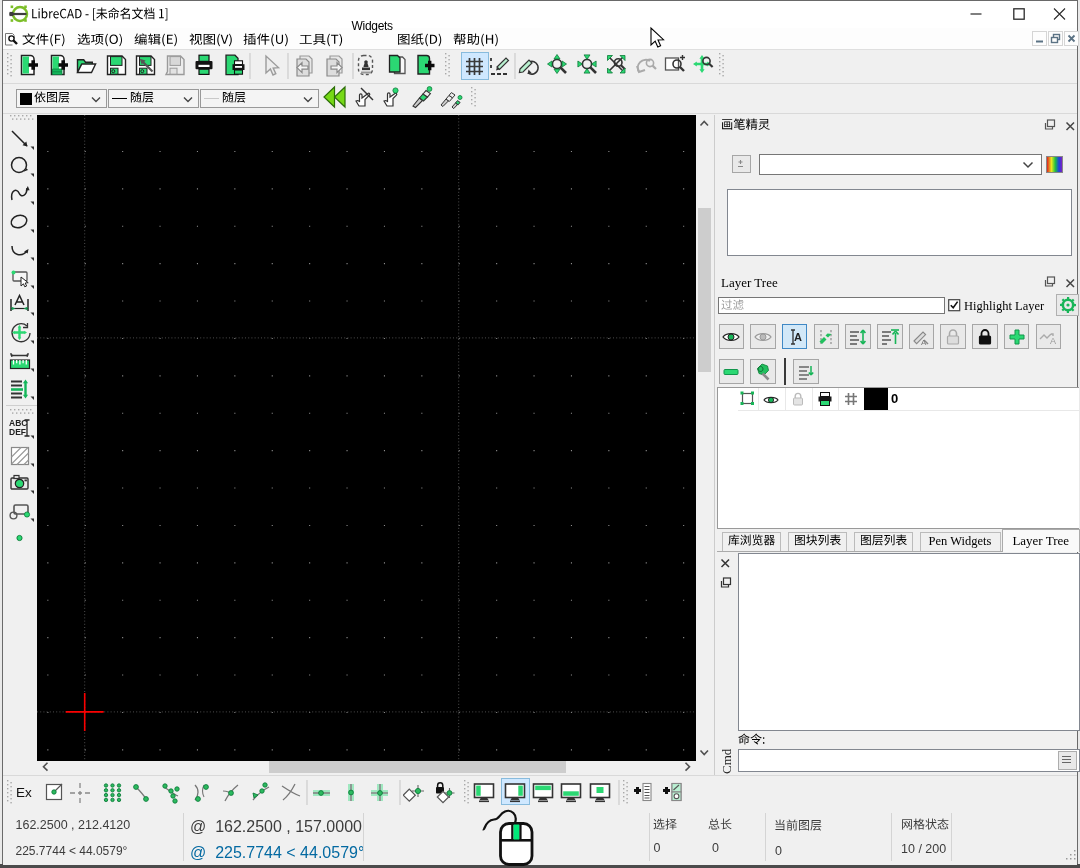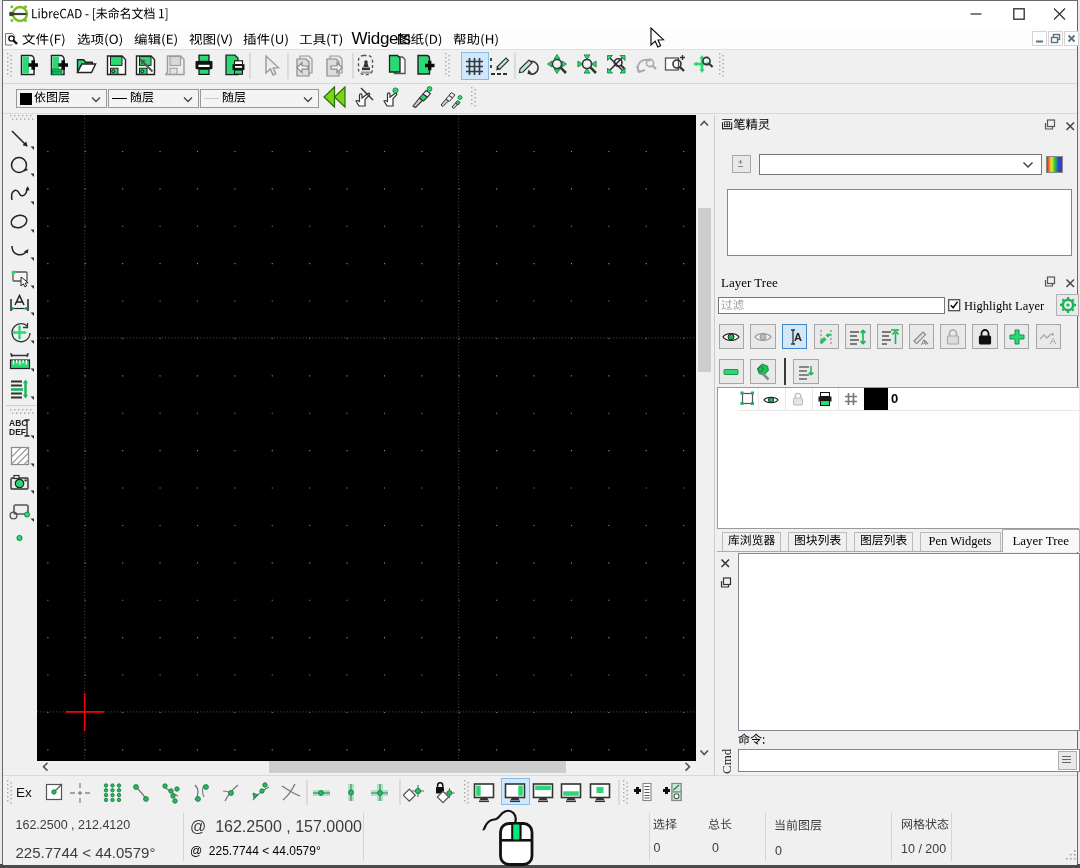--- a/index.html
+++ b/index.html
@@ -61,21 +61,21 @@
 <svg style="position:absolute;left:243px;top:33.2px;" width="47" height="16" viewBox="0 -10.8 47 16">
     <g transform="scale(1.1 1)">
       <path d="M9.0 -3.0V-2.2H10.4V-0.5H8.5V-6.6H11.7V-7.4H8.5V-9.0C9.5 -9.1 10.4 -9.3 11.1 -9.5L10.6 -10.2C9.3 -9.8 6.9 -9.6 4.9 -9.5C5.0 -9.3 5.1 -8.9 5.2 -8.7C6.0 -8.7 6.8 -8.8 7.7 -8.9V-7.4H4.5V-6.6H7.7V-0.5H5.7V-2.2H7.1V-3.0H5.7V-4.5C6.2 -4.6 6.7 -4.8 7.2 -5.0L6.7 -5.7C6.2 -5.5 5.5 -5.2 4.9 -5.0V1.0H5.7V0.4H10.4V1.0H11.3V-5.3H9.0V-4.5H10.4V-3.0ZM2.0 -10.3V-7.8H0.7V-7.0H2.0V-4.2L0.5 -3.8L0.7 -2.9L2.0 -3.3V-0.1C2.0 0.0 1.9 0.1 1.8 0.1C1.7 0.1 1.3 0.1 0.9 0.1C1.0 0.3 1.1 0.7 1.2 0.9C1.8 0.9 2.2 0.9 2.5 0.8C2.8 0.6 2.9 0.4 2.9 -0.1V-3.6L4.2 -4.0L4.1 -4.8L2.9 -4.5V-7.0H4.0V-7.8H2.9V-10.3Z M16.2 -4.2V-3.3H19.7V1.0H20.7V-3.3H24.0V-4.2H20.7V-6.9H23.5V-7.8H20.7V-10.2H19.7V-7.8H18.1C18.2 -8.4 18.4 -9.0 18.5 -9.5L17.6 -9.7C17.3 -8.1 16.8 -6.5 16.1 -5.5C16.3 -5.4 16.7 -5.2 16.9 -5.0C17.2 -5.5 17.5 -6.2 17.8 -6.9H19.7V-4.2ZM15.6 -10.3C14.9 -8.4 13.8 -6.6 12.7 -5.4C12.9 -5.2 13.1 -4.7 13.2 -4.5C13.6 -4.9 14.0 -5.4 14.4 -5.9V1.0H15.2V-7.3C15.7 -8.2 16.1 -9.1 16.5 -10.0Z M27.5 2.4 28.2 2.1C27.2 0.4 26.7 -1.7 26.7 -3.8C26.7 -5.9 27.2 -8.0 28.2 -9.7L27.5 -10.1C26.4 -8.2 25.7 -6.2 25.7 -3.8C25.7 -1.4 26.4 0.6 27.5 2.4Z M33.2 0.2C35.0 0.2 36.4 -0.8 36.4 -3.7V-9.0H35.3V-3.7C35.3 -1.5 34.4 -0.8 33.2 -0.8C32.0 -0.8 31.1 -1.5 31.1 -3.7V-9.0H30.0V-3.7C30.0 -0.8 31.4 0.2 33.2 0.2Z M38.8 2.4C40.0 0.6 40.7 -1.4 40.7 -3.8C40.7 -6.2 40.0 -8.2 38.8 -10.1L38.1 -9.7C39.2 -8.0 39.7 -5.9 39.7 -3.8C39.7 -1.7 39.2 0.4 38.1 2.1Z" fill="#000"></path>
     </g>
   </svg>
 <svg style="position:absolute;left:298.5px;top:33.2px;" width="46" height="16" viewBox="0 -10.8 46 16">
     <g transform="scale(1.1 1)">
       <path d="M0.6 -0.9V0.0H11.7V-0.9H6.6V-8.0H11.1V-8.9H1.3V-8.0H5.6V-0.9Z M19.7 -1.0C21.1 -0.4 22.5 0.4 23.4 1.0L24.1 0.3C23.2 -0.3 21.7 -1.1 20.3 -1.7ZM16.3 -1.6C15.6 -1.0 14.0 -0.1 12.8 0.3C13.0 0.5 13.3 0.8 13.5 1.0C14.7 0.5 16.2 -0.3 17.2 -1.1ZM14.9 -9.7V-2.6H12.9V-1.7H24.0V-2.6H22.2V-9.7ZM15.8 -2.6V-3.7H21.2V-2.6ZM15.8 -7.2H21.2V-6.2H15.8ZM15.8 -7.9V-9.0H21.2V-7.9ZM15.8 -5.5H21.2V-4.4H15.8Z M27.5 2.4 28.2 2.1C27.2 0.4 26.7 -1.7 26.7 -3.8C26.7 -5.9 27.2 -8.0 28.2 -9.7L27.5 -10.1C26.4 -8.2 25.7 -6.2 25.7 -3.8C25.7 -1.4 26.4 0.6 27.5 2.4Z M31.9 0.0H33.0V-8.1H35.7V-9.0H29.1V-8.1H31.9Z M37.3 2.4C38.5 0.6 39.2 -1.4 39.2 -3.8C39.2 -6.2 38.5 -8.2 37.3 -10.1L36.6 -9.7C37.7 -8.0 38.2 -5.9 38.2 -3.8C38.2 -1.7 37.7 0.4 36.6 2.1Z" fill="#000"></path>
     </g>
   </svg>
-<div class="abs" style="left:351.5px;top:29px;font-size:17px;letter-spacing:-0.3px;color:#000">Widgets</div>
+<div class="abs" style="left:351.5px;top:19px;font-size:12px;letter-spacing:-0.3px;color:#000">Widgets</div>
 <svg style="position:absolute;left:397px;top:33.2px;" width="47" height="16" viewBox="0 -10.8 47 16">
     <g transform="scale(1.1 1)">
       <path d="M4.6 -3.4C5.6 -3.2 6.9 -2.8 7.5 -2.4L7.9 -3.1C7.2 -3.4 6.0 -3.8 5.0 -4.0ZM3.4 -1.9C5.1 -1.7 7.2 -1.2 8.4 -0.8L8.8 -1.4C7.6 -1.8 5.5 -2.3 3.8 -2.5ZM1.0 -9.8V1.0H1.9V0.5H10.4V1.0H11.3V-9.8ZM1.9 -0.4V-9.0H10.4V-0.4ZM5.1 -8.7C4.5 -7.7 3.4 -6.7 2.4 -6.1C2.6 -6.0 2.9 -5.7 3.0 -5.6C3.4 -5.8 3.8 -6.1 4.1 -6.4C4.5 -6.0 5.0 -5.7 5.5 -5.3C4.4 -4.8 3.2 -4.5 2.1 -4.3C2.3 -4.1 2.5 -3.7 2.6 -3.5C3.8 -3.8 5.1 -4.2 6.2 -4.9C7.3 -4.3 8.4 -3.9 9.6 -3.6C9.7 -3.9 10.0 -4.2 10.1 -4.3C9.0 -4.5 8.0 -4.9 7.0 -5.3C7.9 -5.9 8.7 -6.6 9.2 -7.5L8.7 -7.8L8.5 -7.7H5.4C5.5 -8.0 5.7 -8.2 5.9 -8.4ZM4.6 -6.9 4.7 -7.0H7.9C7.5 -6.5 6.9 -6.1 6.2 -5.7C5.6 -6.1 5.1 -6.5 4.6 -6.9Z M12.9 -0.7 13.0 0.2C14.2 -0.0 15.7 -0.4 17.2 -0.8L17.1 -1.6C15.6 -1.2 13.9 -0.9 12.9 -0.7ZM13.1 -5.2C13.3 -5.3 13.6 -5.4 15.2 -5.6C14.6 -4.8 14.1 -4.1 13.8 -3.9C13.5 -3.4 13.2 -3.1 12.9 -3.1C13.0 -2.9 13.1 -2.5 13.2 -2.3V-2.2L13.2 -2.3C13.5 -2.4 13.9 -2.5 17.2 -3.2C17.2 -3.4 17.2 -3.7 17.2 -4.0L14.5 -3.5C15.5 -4.6 16.4 -5.9 17.2 -7.2L16.5 -7.7C16.3 -7.2 16.0 -6.8 15.7 -6.4L14.0 -6.2C14.8 -7.3 15.5 -8.6 16.1 -10.0L15.3 -10.3C14.7 -8.9 13.8 -7.2 13.5 -6.8C13.2 -6.4 13.0 -6.1 12.8 -6.1C12.9 -5.8 13.0 -5.4 13.1 -5.2ZM17.7 1.0C17.9 0.8 18.3 0.7 20.8 -0.2C20.8 -0.4 20.7 -0.8 20.7 -1.0L18.6 -0.3V-4.7H20.9C21.1 -1.4 21.7 0.9 23.0 0.9C23.8 0.9 24.0 0.3 24.2 -1.5C23.9 -1.6 23.6 -1.8 23.4 -2.0C23.4 -0.6 23.3 -0.0 23.1 -0.0C22.4 -0.0 22.0 -1.9 21.7 -4.7H23.8V-5.6H21.7C21.6 -6.6 21.6 -7.8 21.6 -9.0C22.3 -9.2 23.1 -9.3 23.7 -9.5L23.0 -10.2C21.7 -9.8 19.6 -9.5 17.7 -9.2V-0.6C17.7 -0.1 17.5 0.2 17.3 0.3C17.4 0.4 17.6 0.8 17.7 1.0ZM20.8 -5.6H18.6V-8.5C19.3 -8.6 20.0 -8.7 20.7 -8.8C20.7 -7.7 20.7 -6.6 20.8 -5.6Z M27.5 2.4 28.2 2.1C27.2 0.4 26.7 -1.7 26.7 -3.8C26.7 -5.9 27.2 -8.0 28.2 -9.7L27.5 -10.1C26.4 -8.2 25.7 -6.2 25.7 -3.8C25.7 -1.4 26.4 0.6 27.5 2.4Z M30.0 0.0H32.3C35.0 0.0 36.5 -1.7 36.5 -4.5C36.5 -7.4 35.0 -9.0 32.3 -9.0H30.0ZM31.1 -0.9V-8.1H32.2C34.3 -8.1 35.3 -6.8 35.3 -4.5C35.3 -2.3 34.3 -0.9 32.2 -0.9Z M38.4 2.4C39.6 0.6 40.2 -1.4 40.2 -3.8C40.2 -6.2 39.6 -8.2 38.4 -10.1L37.7 -9.7C38.8 -8.0 39.3 -5.9 39.3 -3.8C39.3 -1.7 38.8 0.4 37.7 2.1Z" fill="#000"></path>
     </g>
   </svg>
 <svg style="position:absolute;left:452.5px;top:33.2px;" width="48" height="16" viewBox="0 -10.8 48 16">
     <g transform="scale(1.1 1)">
       <path d="M3.4 -10.3V-9.4H0.8V-8.6H3.4V-7.7H1.1V-7.0H3.4V-6.7C3.4 -6.5 3.3 -6.3 3.3 -6.0H0.6V-5.3H2.9C2.5 -4.7 1.9 -4.2 0.8 -3.8C1.1 -3.7 1.4 -3.4 1.5 -3.2C2.8 -3.7 3.6 -4.5 4.0 -5.3H6.6V-6.0H4.2C4.3 -6.3 4.3 -6.5 4.3 -6.7V-7.0H6.3V-7.7H4.3V-8.6H6.6V-9.4H4.3V-10.3ZM7.2 -9.8V-3.7H8.1V-9.0H10.2C9.8 -8.5 9.4 -7.9 9.0 -7.3C10.1 -6.7 10.5 -6.2 10.5 -5.7C10.5 -5.5 10.4 -5.3 10.2 -5.2C10.1 -5.2 9.9 -5.1 9.7 -5.1C9.3 -5.1 8.9 -5.1 8.4 -5.1C8.5 -4.9 8.6 -4.6 8.7 -4.4C9.1 -4.3 9.7 -4.3 10.1 -4.4C10.3 -4.4 10.6 -4.5 10.8 -4.6C11.2 -4.8 11.4 -5.1 11.4 -5.7C11.4 -6.2 11.1 -6.8 10.0 -7.5C10.5 -8.1 11.1 -8.8 11.5 -9.5L10.9 -9.9L10.7 -9.8ZM1.8 -3.2V0.3H2.8V-2.4H5.6V1.0H6.6V-2.4H9.7V-0.7C9.7 -0.6 9.7 -0.5 9.4 -0.5C9.2 -0.5 8.5 -0.5 7.7 -0.5C7.9 -0.3 8.0 0.0 8.1 0.3C9.1 0.3 9.7 0.3 10.1 0.2C10.5 0.0 10.7 -0.2 10.7 -0.7V-3.2H6.6V-4.2H5.6V-3.2Z M20.1 -10.3C20.1 -9.4 20.1 -8.4 20.1 -7.5H18.0V-6.7H20.0C19.9 -3.7 19.2 -1.1 16.9 0.3C17.1 0.5 17.4 0.8 17.5 1.0C20.0 -0.6 20.7 -3.4 20.9 -6.7H22.8C22.7 -2.2 22.6 -0.5 22.3 -0.1C22.2 0.0 22.0 0.0 21.8 0.0C21.5 0.0 20.9 0.0 20.2 -0.0C20.4 0.2 20.5 0.6 20.5 0.9C21.1 0.9 21.8 0.9 22.2 0.9C22.6 0.8 22.8 0.7 23.1 0.4C23.5 -0.1 23.6 -1.9 23.7 -7.1C23.7 -7.2 23.7 -7.5 23.7 -7.5H20.9C21.0 -8.5 21.0 -9.4 21.0 -10.3ZM12.7 -1.2 12.9 -0.2C14.4 -0.6 16.4 -1.0 18.4 -1.5L18.3 -2.3L17.6 -2.2V-9.7H13.6V-1.3ZM14.4 -1.5V-3.6H16.8V-2.0ZM14.4 -6.3H16.8V-4.5H14.4ZM14.4 -7.1V-8.9H16.8V-7.1Z M27.5 2.4 28.2 2.1C27.2 0.4 26.7 -1.7 26.7 -3.8C26.7 -5.9 27.2 -8.0 28.2 -9.7L27.5 -10.1C26.4 -8.2 25.7 -6.2 25.7 -3.8C25.7 -1.4 26.4 0.6 27.5 2.4Z M30.0 0.0H31.1V-4.3H35.3V0.0H36.5V-9.0H35.3V-5.2H31.1V-9.0H30.0Z M38.9 2.4C40.1 0.6 40.7 -1.4 40.7 -3.8C40.7 -6.2 40.1 -8.2 38.9 -10.1L38.2 -9.7C39.3 -8.0 39.8 -5.9 39.8 -3.8C39.8 -1.7 39.3 0.4 38.2 2.1Z" fill="#000"></path>
     </g>
   </svg>
@@ -870,24 +870,24 @@
 <svg class="abs" style="left:657.5px;top:780.5px;" width="24" height="24" viewBox="0 0 24 24">
     <path d="M5 9.5 h7 M8.5 6 v7" stroke="#111" stroke-width="3"></path>
     <rect x="14" y="2.5" width="9" height="17" fill="#fff" stroke="#888" stroke-width="1.1"></rect>
 <rect x="14" y="2.5" width="9" height="8.5" fill="#b9f0d2" stroke="#888" stroke-width="1.1"></rect>
     <path d="M15.5 9 L21 4" stroke="#555" stroke-width="1.1"></path>
 <rect x="14" y="11" width="9" height="8.5" fill="#b9f0d2" stroke="#888" stroke-width="1.1"></rect>
     <circle cx="18.5" cy="15.2" r="2.4" fill="#fff" stroke="#555" stroke-width="1.1"></circle>
   </svg>
 <div class="abs" style="left:3px;top:810.5px;width:1074px;height:54px;background:#f0f0f0"></div>
 <div class="abs" style="left:15.5px;top:817.5px;font-size:12.5px;color:#3c3c3c">162.2500 , 212.4120</div>
-<div class="abs" style="left:15.5px;top:843.5px;font-size:15px;color:#3c3c3c">225.7744 &lt; 44.0579°</div>
+<div class="abs" style="left:15.5px;top:843.5px;font-size:12px;color:#3c3c3c">225.7744 &lt; 44.0579°</div>
 <div class="abs" style="left:182.5px;top:813px;width:1px;height:48px;background:#d4d4d4"></div>
 <div class="abs" style="left:190px;top:817.5px;font-size:16px;color:#3c3c3c">@&nbsp; 162.2500 , 157.0000</div>
-<div class="abs" style="left:190px;top:843.5px;font-size:12px;color:#000000">@&nbsp; 225.7744 &lt; 44.0579°</div>
+<div class="abs" style="left:190px;top:843.5px;font-size:16px;color:#0369a1">@&nbsp; 225.7744 &lt; 44.0579°</div>
 <div class="abs" style="left:363px;top:813px;width:1px;height:48px;background:#d4d4d4"></div>
 <svg class="abs" style="left:478px;top:806px;" width="56" height="62" viewBox="0 0 56 62">
 <path d="M 37 17 C 40 8 33 3 27 5.5 C 21 8 22 13 16 13.5 C 11 14 8 18 6.5 22 C 6.2 23 5.5 23.5 4.8 23.2" fill="none" stroke="#111" stroke-width="2.2"></path>
 <rect x="22.5" y="17.5" width="31.5" height="41" rx="8.5" fill="#fff" stroke="#111" stroke-width="2.8"></rect>
 <path d="M22.5 34.3 H54" stroke="#111" stroke-width="2.6"></path>
 <path d="M34.4 18 V34.3 M42.4 18 V34.3" stroke="#111" stroke-width="2.4"></path>
 <path d="M35.6 18.5 h5.6 v15 h-5.6 z" fill="#00e979"></path>
 </svg>
 <div class="abs" style="left:648.75px;top:813px;width:1px;height:48px;background:#d4d4d4"></div>
 <svg style="position:absolute;left:652.9px;top:817.5px;" width="26" height="15" viewBox="0 -10.6 26 15">

